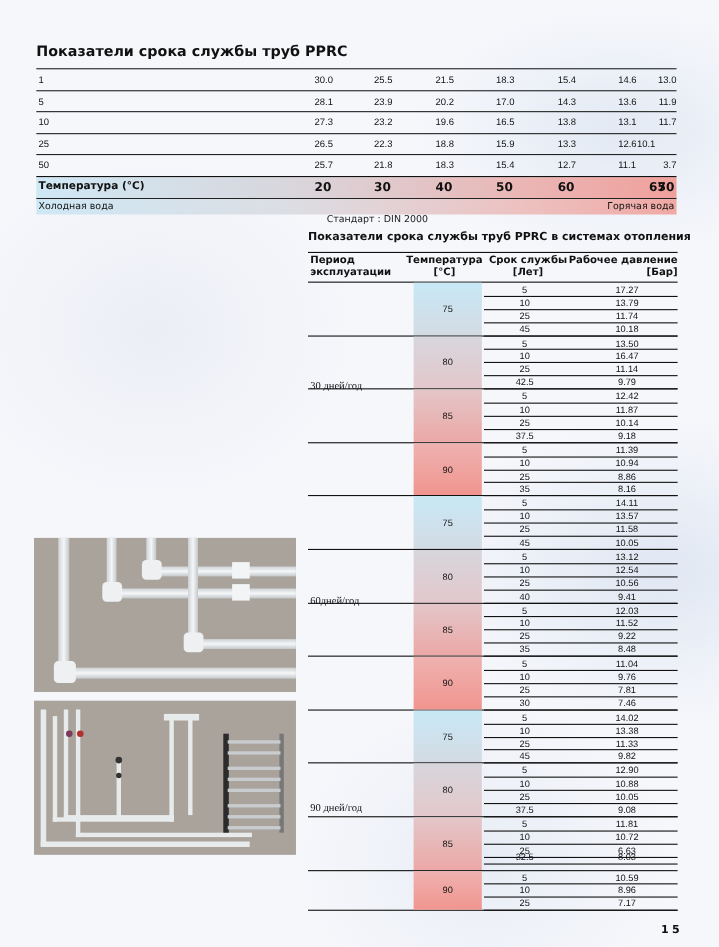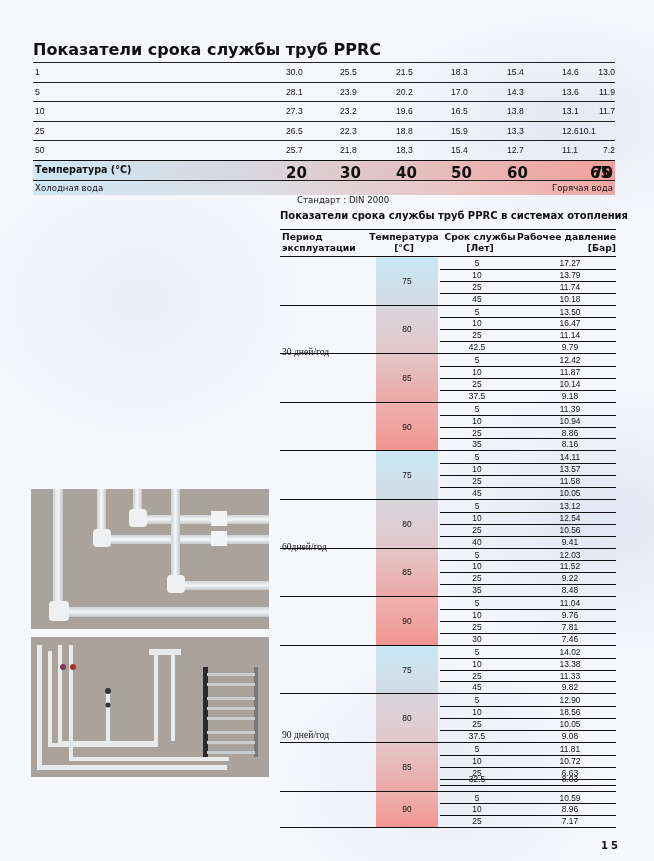--- a/index.html
+++ b/index.html
@@ -9,32 +9,32 @@
     background:
       radial-gradient(ellipse 260px 160px at 560px 120px, rgba(210,222,238,0.55), rgba(255,255,255,0) 70%),
       radial-gradient(ellipse 300px 200px at 600px 520px, rgba(205,218,236,0.55), rgba(255,255,255,0) 70%),
       radial-gradient(ellipse 260px 220px at 140px 300px, rgba(228,232,242,0.6), rgba(255,255,255,0) 70%),
       radial-gradient(ellipse 240px 200px at 440px 780px, rgba(220,228,240,0.55), rgba(255,255,255,0) 70%),
       #f6f7fb;
   }
   .abs { position: absolute; }
 
   
-  .t1-title { left: 33px; top: 40px; font-size: 16px; font-weight: bold; }
+  .t1-title { left: 33px; top: 40px; font-size: 13px; font-weight: bold; }
   .t1 { left: 33px; top: 62px; width: 582px; }
   .t1-row { position: relative; height: 18.5px; border-top: 1px solid #222; font-size: 8.6px; font-family: "Liberation Sans", sans-serif; }
   .t1-row .c0 { position: absolute; left: 2px; top: 4px; }
   .t1-row .cv { position: absolute; top: 4px; width: 36px; }
   .t1-head { height: 18px; border-top: 1.3px solid #111; }
   .t1-head .c0, .t1-head .hp { font-family: "DejaVu Sans", sans-serif; font-weight: bold; font-size: 9.2px; top: 3px; }
   .t1-head .hp { position: absolute; left: 253px; }
   .t1-temp { height: 19px; border-top: 1.3px solid #111; border-bottom: 1px solid #222;
     background: linear-gradient(90deg, #cfe8f5 0%, #d9d6dc 40%, #eab7b6 75%, #f0a09c 100%); }
   .t1-temp .c0 { font-family: "DejaVu Sans", sans-serif; font-weight: bold; font-size: 9.6px; top: 3px; }
-  .t1-temp .cv { font-family: "DejaVu Sans", sans-serif; font-weight: bold; font-size: 15px; top: 3px; }
+  .t1-temp .cv { font-family: "DejaVu Sans", sans-serif; font-weight: bold; font-size: 11px; top: 3px; }
   .t1-water { position: relative; height: 14px;
     background: linear-gradient(90deg, #cfe8f5 0%, #dcdde3 40%, #ecc2c1 75%, #f0a8a4 100%); font-size: 8.6px; }
   .t1-water .cold { position: absolute; left: 2px; top: 2px; }
   .t1-water .hot { position: absolute; right: 2px; top: 2px; }
 
   .std { left: 297px; top: 195px; font-size: 8.6px; color: #222; }
 
   
   .t2-title { left: 280px; top: 210px; font-size: 10px; font-weight: bold; }
   .t2 { left: 280px; top: 229px; width: 336px; }
@@ -113,21 +113,21 @@
         <span class="cv" style="right: 0px; text-align: left;">10.1</span>
       </div>
       <div class="t1-row">
         <span class="c0">50</span>
         <span class="cv" style="left: 253px;">25.7</span>
         <span class="cv" style="left: 307px;">21.8</span>
         <span class="cv" style="left: 363px;">18.3</span>
         <span class="cv" style="left: 418px;">15.4</span>
         <span class="cv" style="left: 474px;">12.7</span>
         <span class="cv" style="left: 529px;">11.1</span>
-        <span class="cv" style="right: 0px; text-align: right;">7.2</span>
+        <span class="cv" style="right: 0px; text-align: right;">3.7</span>
       </div>
     </div>
   <div class="t1-row t1-temp">
     <span class="c0">Температура (°C)</span>
     <span id="t1-temps"><span class="cv" style="left: 253px;">20</span><span class="cv" style="left: 307px;">30</span><span class="cv" style="left: 363px;">40</span><span class="cv" style="left: 418px;">50</span><span class="cv" style="left: 474px;">60</span><span class="cv" style="left: 529px; margin-left: 28px;">65</span><span class="cv" style="right: 2px; text-align: right;">70</span></span>
   </div>
   <div class="t1-water">
     <span class="cold">Холодная вода</span>
     <span class="hot">Горячая вода</span>
   </div>
@@ -336,21 +336,21 @@
           </div>
         </div>
         <div class="tgroup" style="height: 47.6px;">
           <div class="tcell tc-80">80</div>
           <div class="drow" style="top: 0px;">
             <span class="life">5</span>
             <span class="press">12.90</span>
           </div>
           <div class="drow" style="top: 11.9px;">
             <span class="life">10</span>
-            <span class="press">18.56</span>
+            <span class="press">10.88</span>
           </div>
           <div class="drow" style="top: 23.8px;">
             <span class="life">25</span>
             <span class="press">10.05</span>
           </div>
           <div class="drow" style="top: 35.7px;">
             <span class="life">37.5</span>
             <span class="press">9.08</span>
           </div>
         </div>

